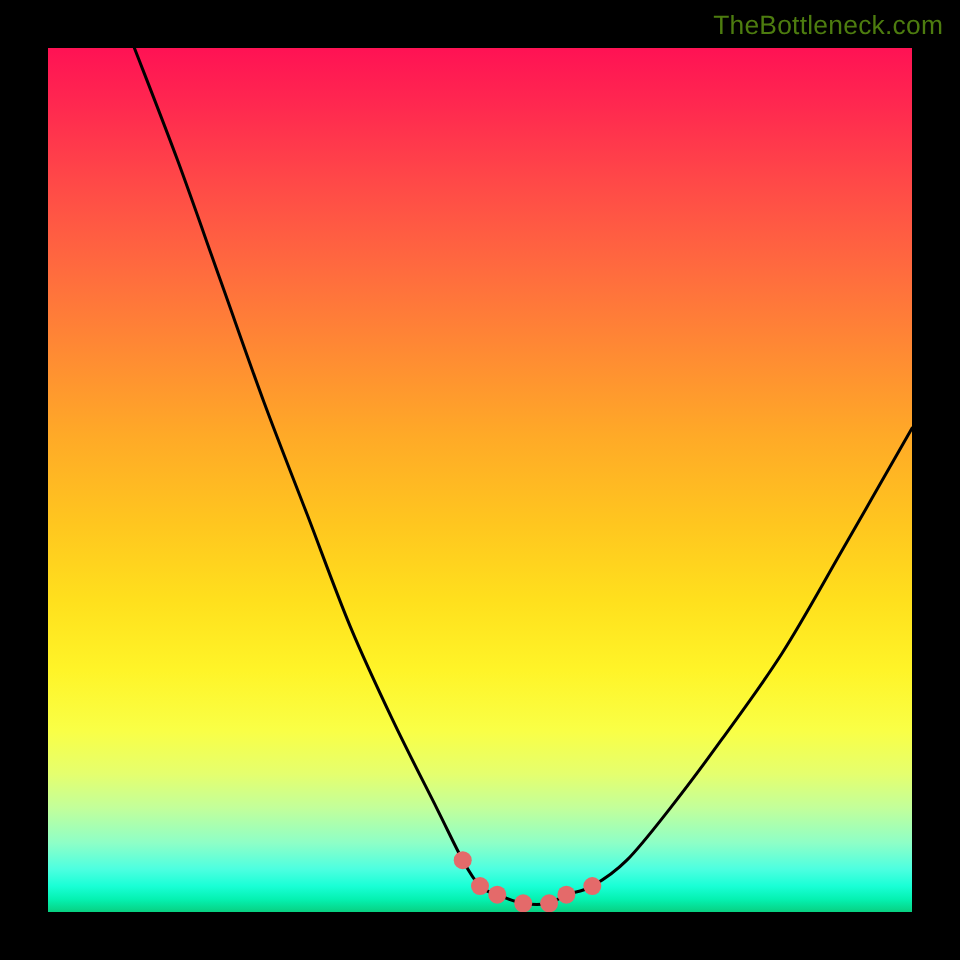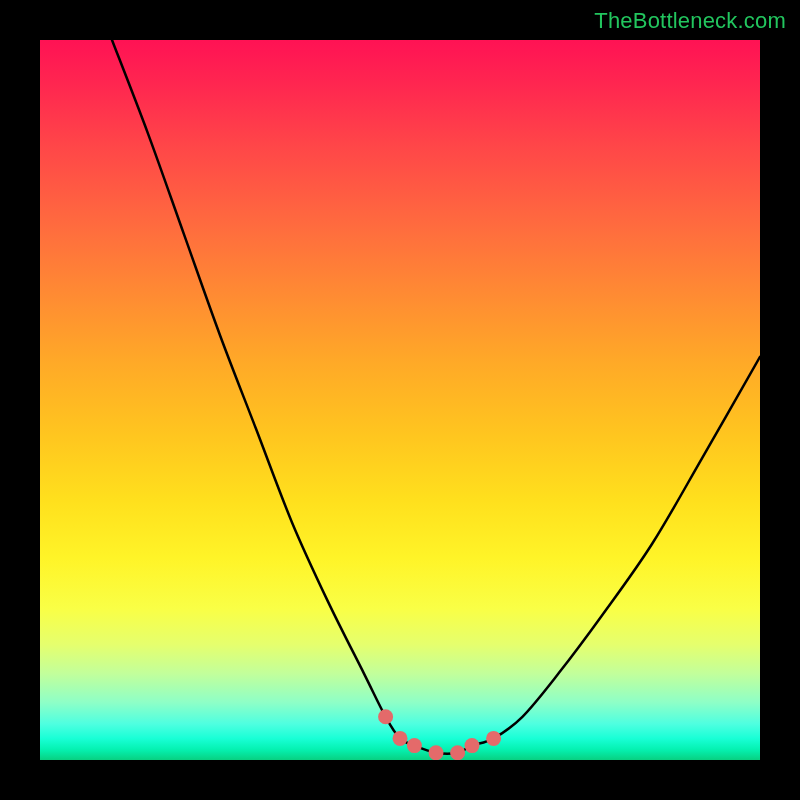--- a/index.html
+++ b/index.html
@@ -56,21 +56,21 @@
     position: absolute;
     left: 0;
     top: 0;
     width: 100%;
     height: 100%;
   }
   .watermark {
     position: absolute;
     top: 8px;
     right: 14px;
-    color: #22c55e;
+    color: #4d7c0f;
     font-size: 22px;
     letter-spacing: 0.2px;
     font-weight: 500;
   }
 </style>
 </head>
 <body>
 
 <div class="frame">
 

